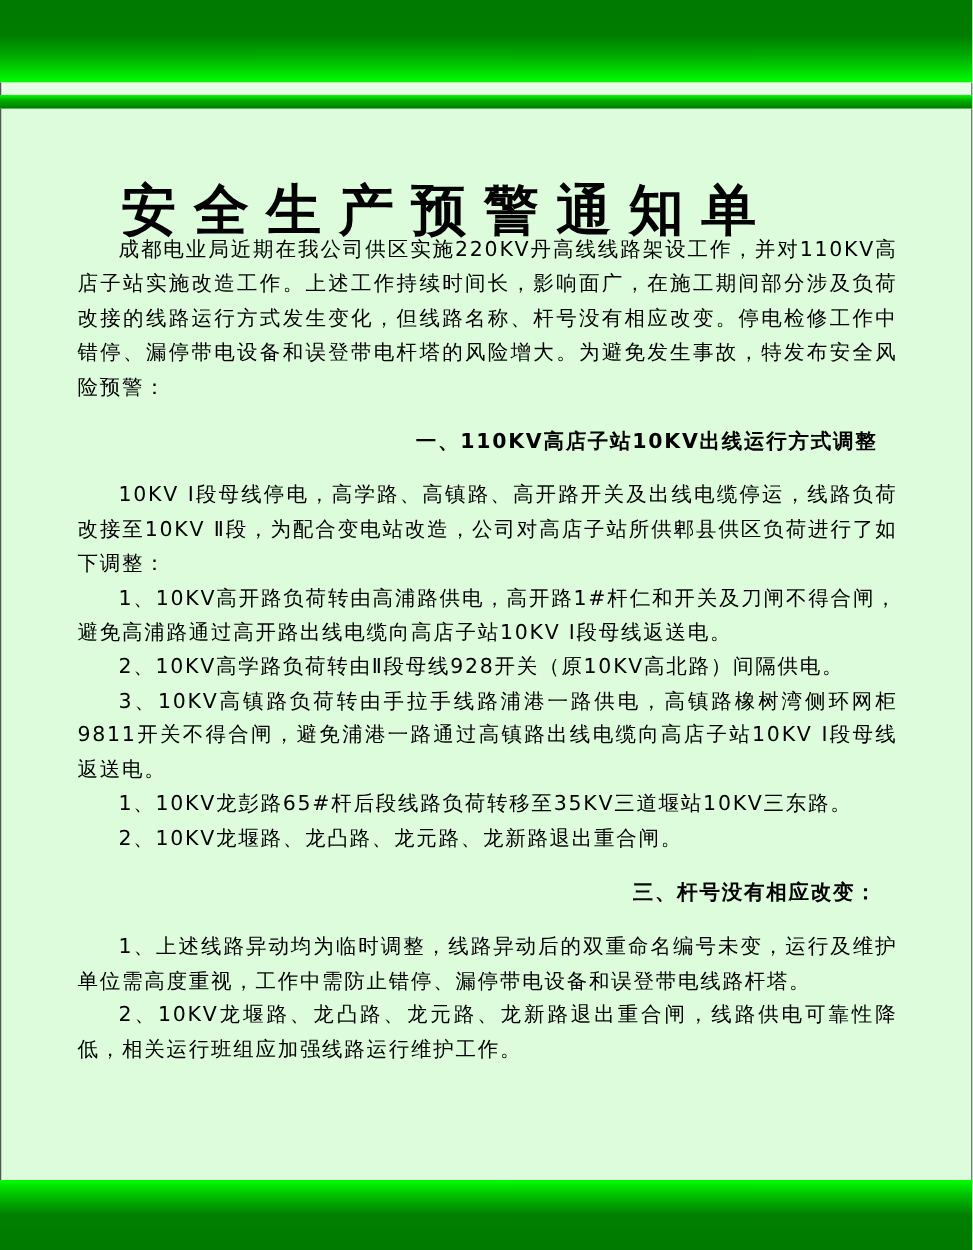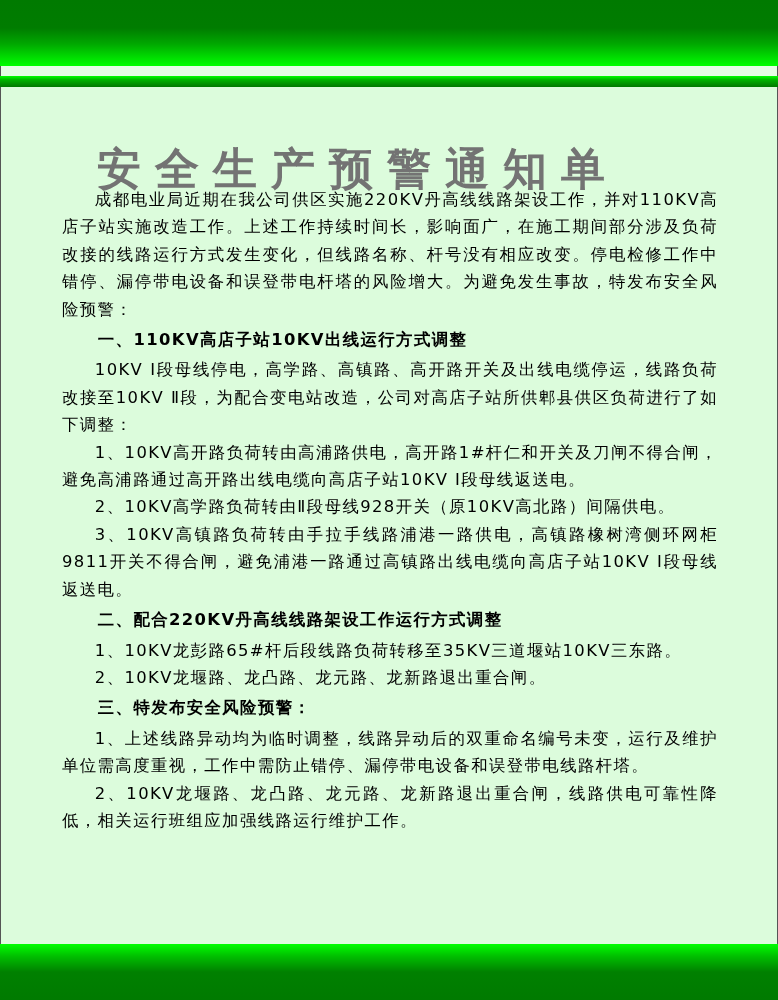--- a/index.html
+++ b/index.html
@@ -48,21 +48,21 @@
       position: absolute;
       left: 0; top: 944px;
       width: 778px; height: 56px;
       background: linear-gradient(to bottom, #00ff00 0px, #00c000 12px, #008000 28px, #007a00 56px);
     }
     .title {
       position: absolute;
       left: 0; top: 112px;
       width: 702px;
       text-align: center;
-      color: #737373;
+      color: #000000;
       font-weight: bold;
       font-size: 44px;
       letter-spacing: 14px;
       line-height: 56px;
       padding-left: 14px;
       box-sizing: border-box;
     }
     .body-text {
       position: absolute;
       left: 62px; top: 186px;
@@ -71,23 +71,24 @@
       line-height: 27.4px;
       color: #000000;
       letter-spacing: 1.4px;
     }
     .para {
       margin: 0;
       text-indent: 2em;
       text-align: justify;
     }
     .heading {
-      margin: 3px;
+      margin: 16px;
       text-indent: 2em;
       font-weight: bold;
+      text-align: right;
     }
   </style>
 </head>
 <body>
 
 <div class="top-band"></div>
 <div class="top-strip"></div>
 <div class="top-stripe"></div>
 
 <div class="content-panel"></div>
@@ -96,22 +97,21 @@
 
 <div class="body-text">
   <p class="para">成都电业局近期在我公司供区实施220KV丹高线线路架设工作，并对110KV高店子站实施改造工作。上述工作持续时间长，影响面广，在施工期间部分涉及负荷改接的线路运行方式发生变化，但线路名称、杆号没有相应改变。停电检修工作中错停、漏停带电设备和误登带电杆塔的风险增大。为避免发生事故，特发布安全风险预警：</p>
 
   <p class="heading">一、110KV高店子站10KV出线运行方式调整</p>
   <p class="para">10KV Ⅰ段母线停电，高学路、高镇路、高开路开关及出线电缆停运，线路负荷改接至10KV Ⅱ段，为配合变电站改造，公司对高店子站所供郫县供区负荷进行了如下调整：</p>
   <p class="para">1、10KV高开路负荷转由高浦路供电，高开路1#杆仁和开关及刀闸不得合闸，避免高浦路通过高开路出线电缆向高店子站10KV Ⅰ段母线返送电。</p>
   <p class="para">2、10KV高学路负荷转由Ⅱ段母线928开关（原10KV高北路）间隔供电。</p>
   <p class="para">3、10KV高镇路负荷转由手拉手线路浦港一路供电，高镇路橡树湾侧环网柜9811开关不得合闸，避免浦港一路通过高镇路出线电缆向高店子站10KV Ⅰ段母线返送电。</p>
 
-  <p class="heading">二、配合220KV丹高线线路架设工作运行方式调整</p>
   <p class="para">1、10KV龙彭路65#杆后段线路负荷转移至35KV三道堰站10KV三东路。</p>
   <p class="para">2、10KV龙堰路、龙凸路、龙元路、龙新路退出重合闸。</p>
 
-  <p class="heading">三、特发布安全风险预警：</p>
+  <p class="heading">三、杆号没有相应改变：</p>
   <p class="para">1、上述线路异动均为临时调整，线路异动后的双重命名编号未变，运行及维护单位需高度重视，工作中需防止错停、漏停带电设备和误登带电线路杆塔。</p>
   <p class="para">2、10KV龙堰路、龙凸路、龙元路、龙新路退出重合闸，线路供电可靠性降低，相关运行班组应加强线路运行维护工作。</p>
 </div>
 
 <div class="bottom-band"></div>
 
 </body></html>

